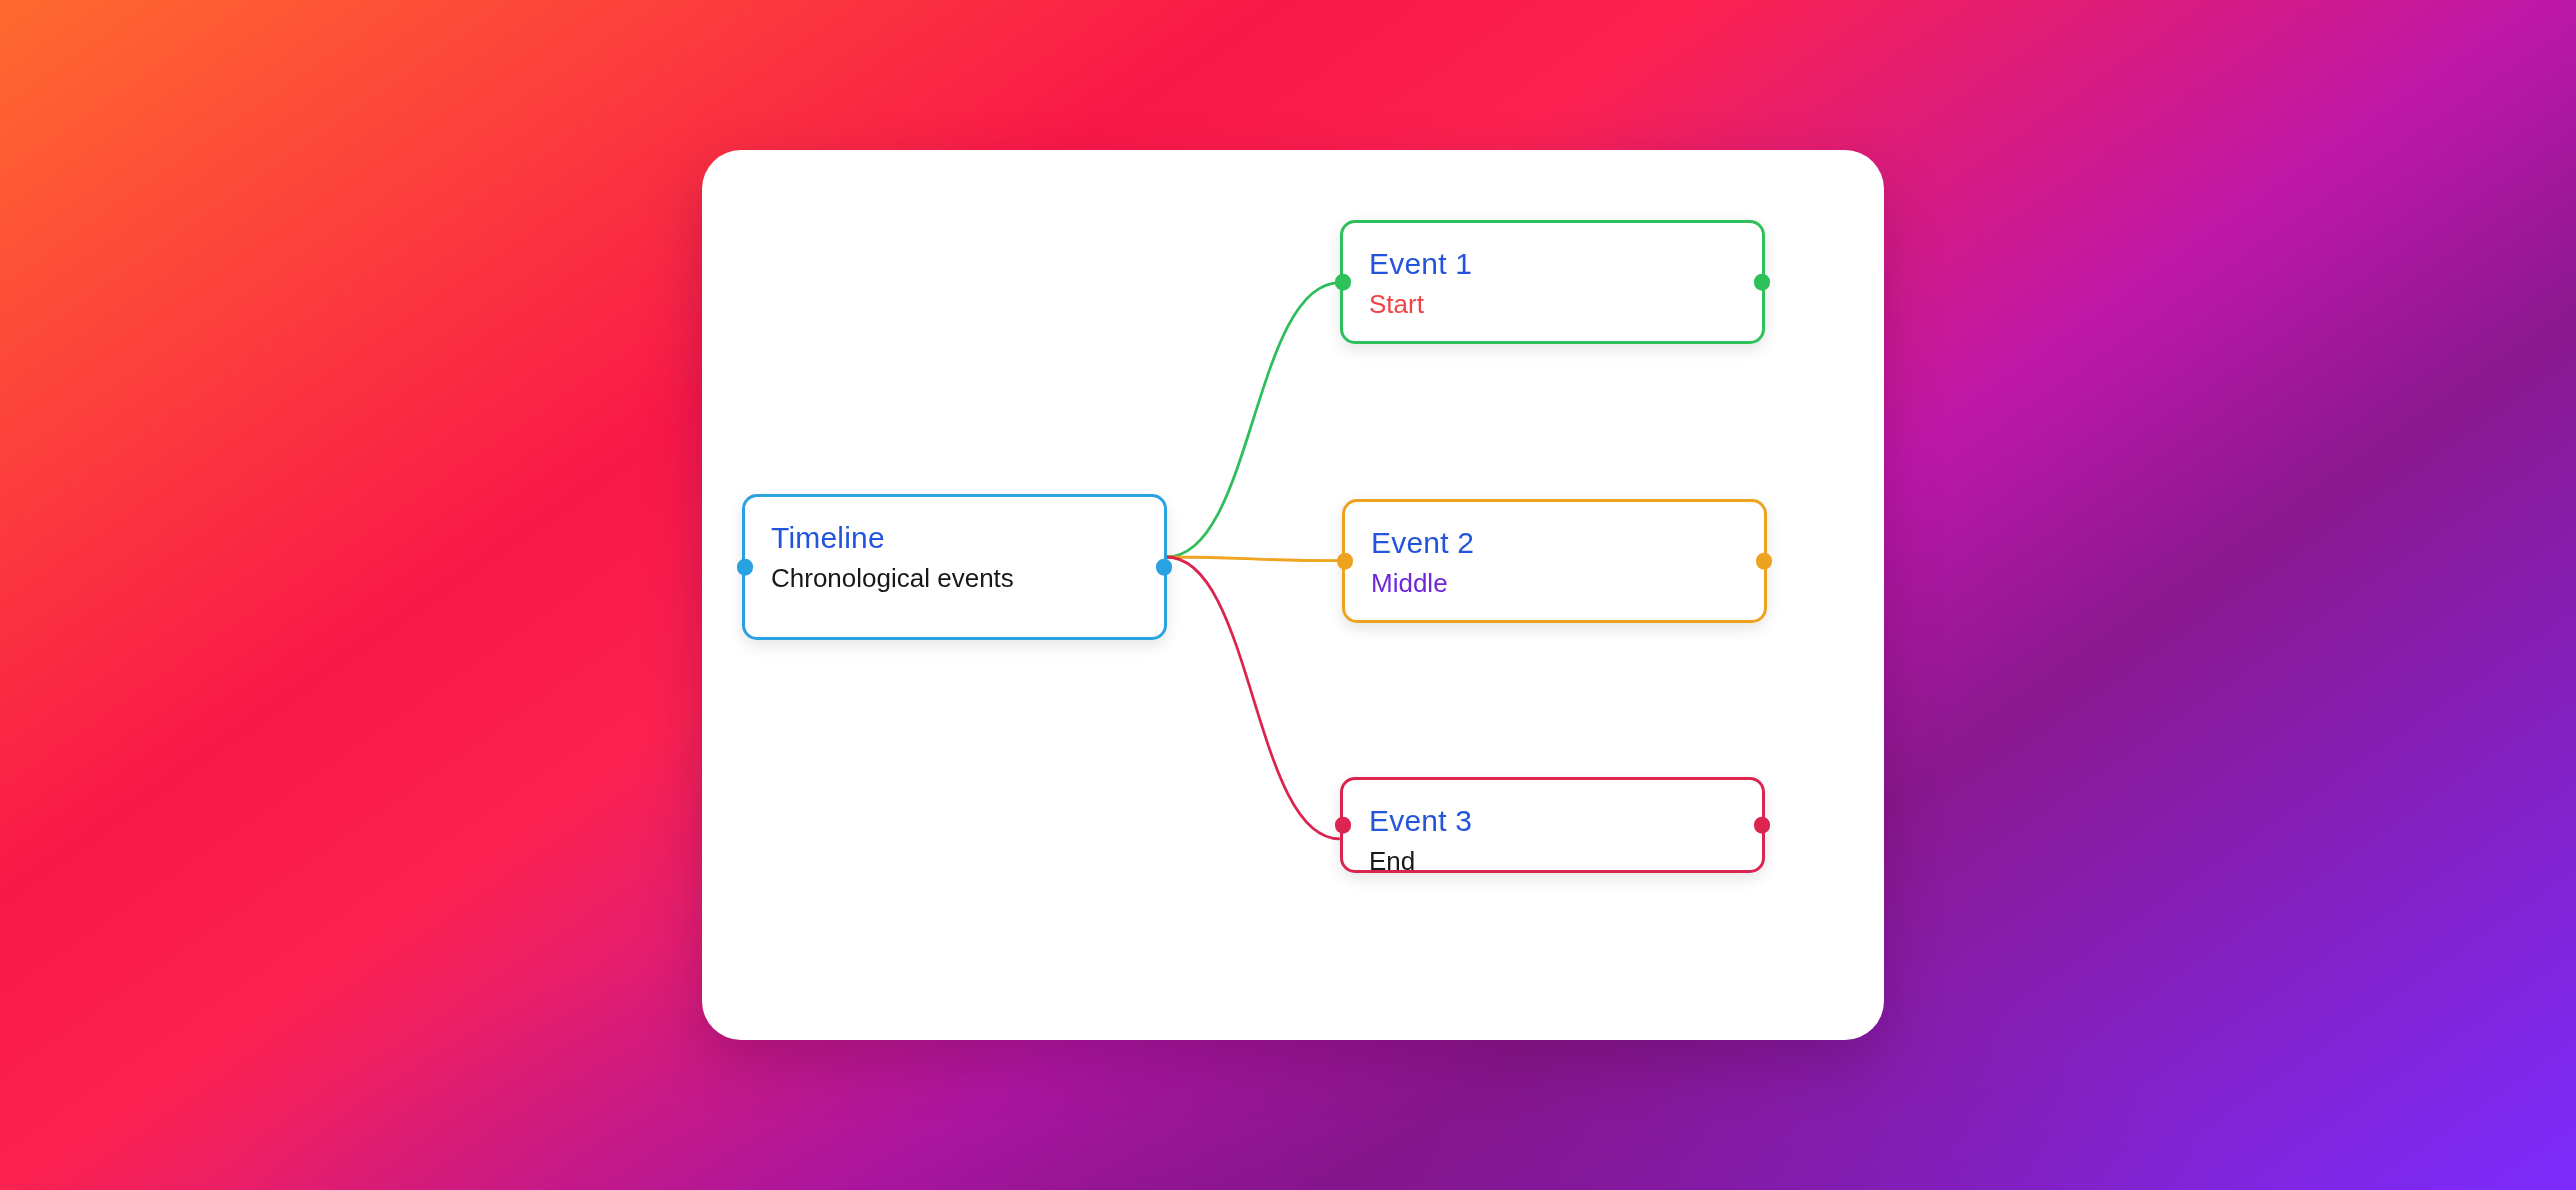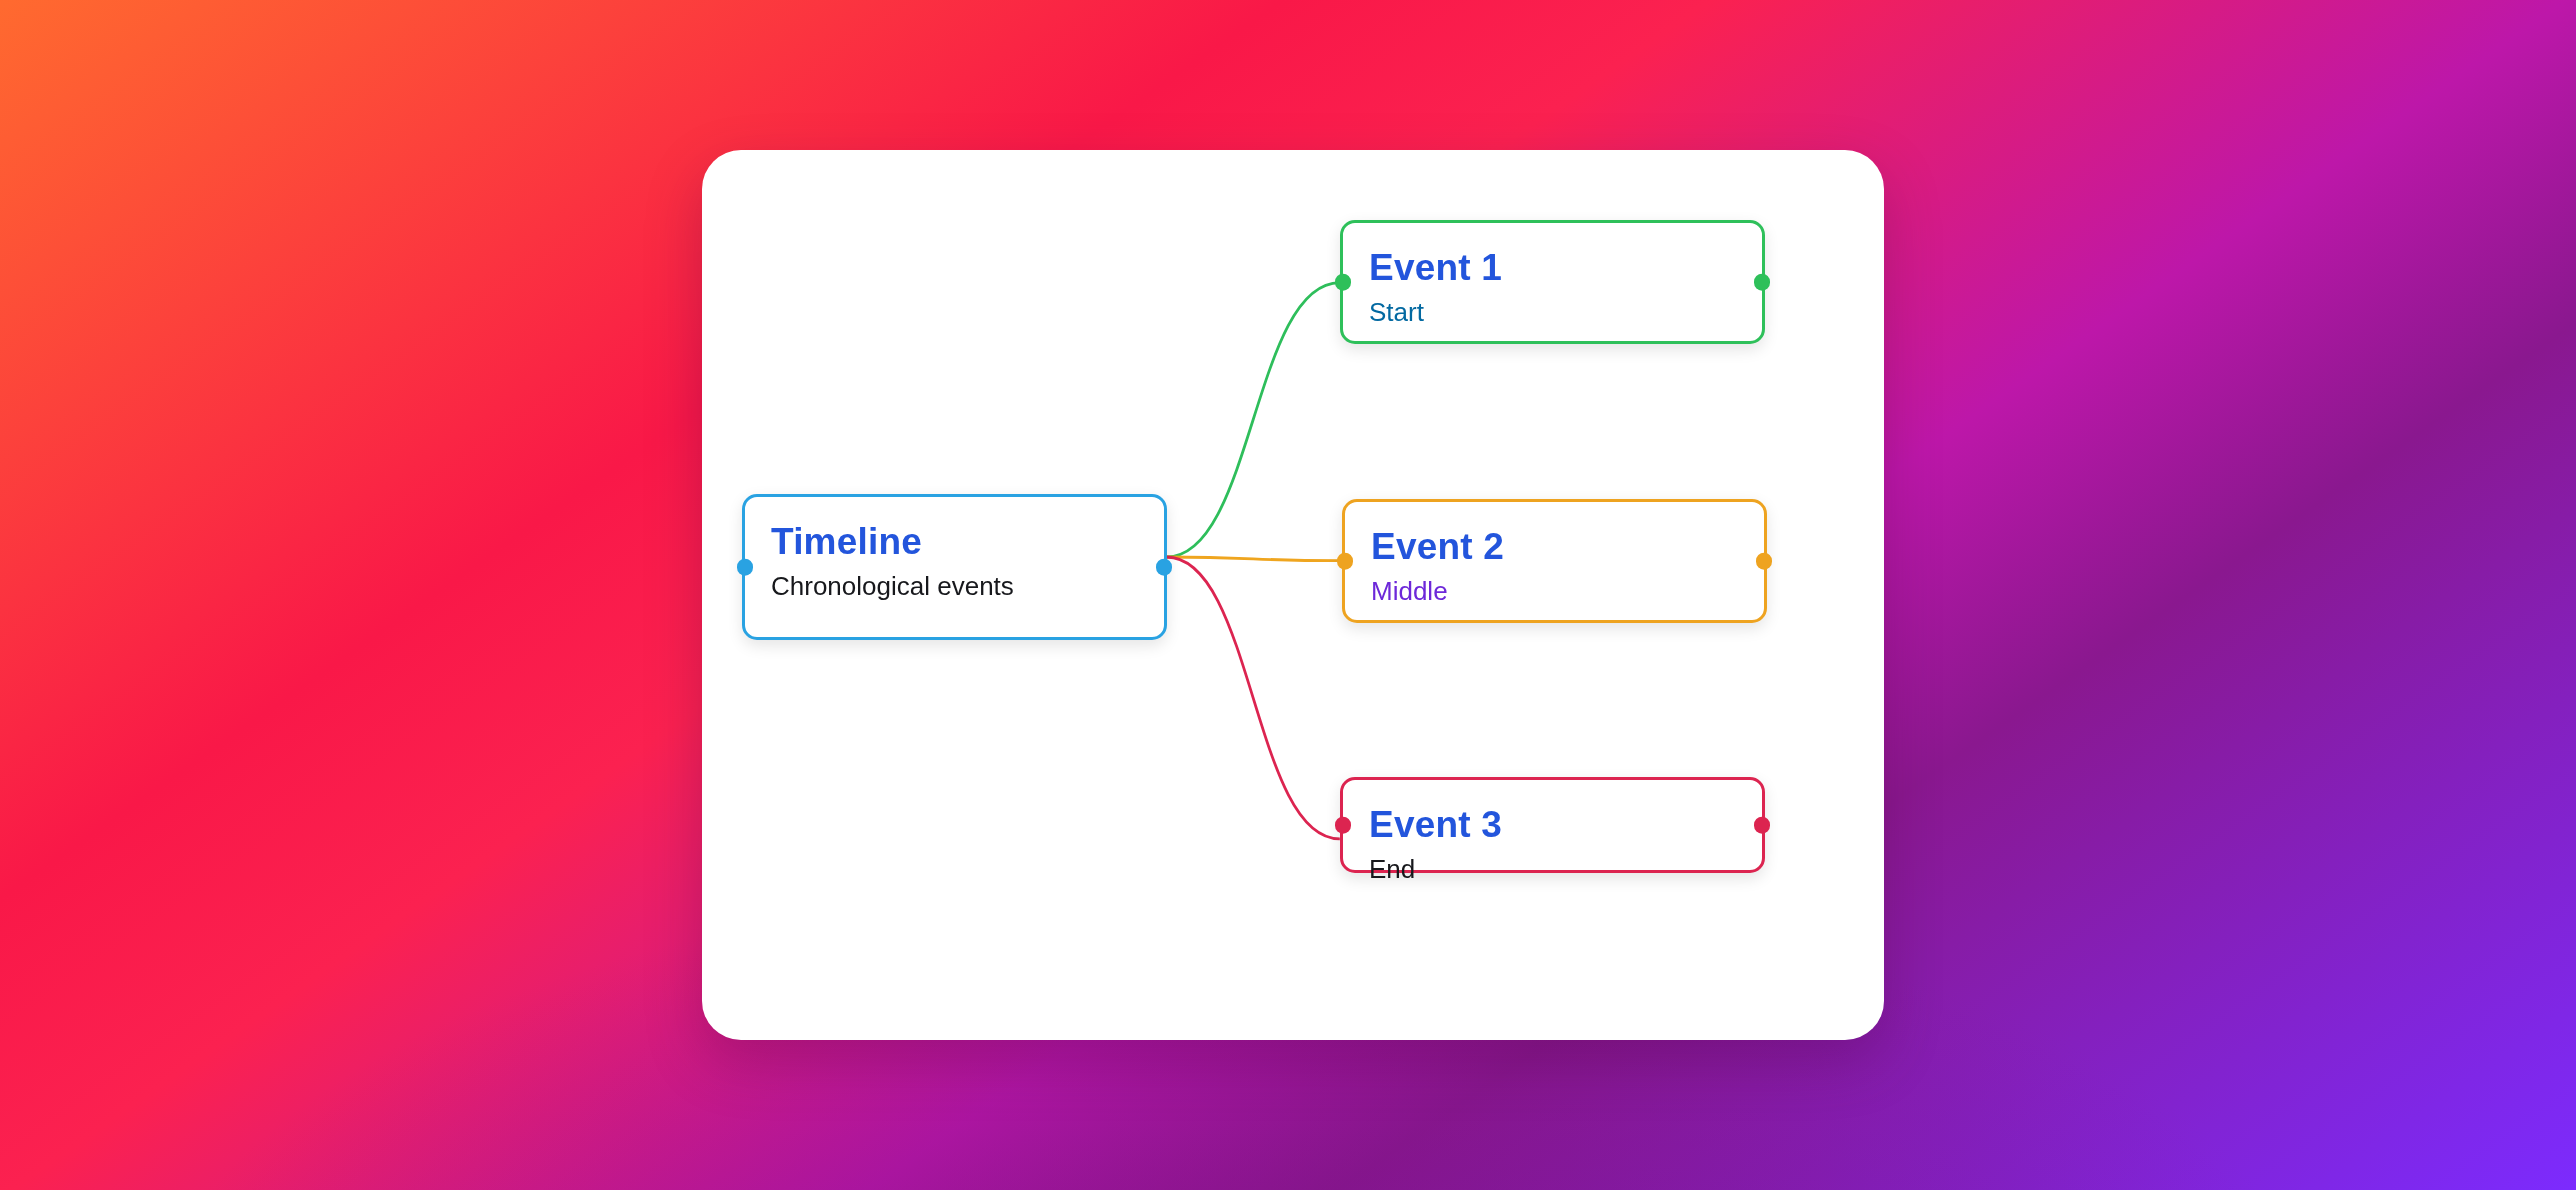--- a/index.html
+++ b/index.html
@@ -44,22 +44,22 @@
     position: absolute;
     box-sizing: border-box;
     background: #ffffff;
     border: 3.7px solid #999;
     border-radius: 15px;
     padding: 24px 26px 18.5px 26px;
     box-shadow: 0 5.6px 15px rgba(0, 0, 0, 0.10);
     cursor: pointer;
   }
   .node-title {
-    font-size: 37px;
-    font-weight: 700;
+    font-size: 30px;
+    font-weight: 400;
     line-height: 1.15;
     margin: 0 0 8.3px 0;
     letter-spacing: 0.2px;
   }
   .node-subtitle {
     font-size: 26px;
     font-weight: 400;
     line-height: 1.15;
     margin: 0;
   }
@@ -95,21 +95,21 @@
       <span class="handle handle-left" style="background-color: rgb(41, 162, 226);"></span>
       <span class="handle handle-right" style="background-color: rgb(41, 162, 226);"></span>
       <div class="node-title" style="color: rgb(35, 85, 220);">Timeline</div>
       <div class="node-subtitle" style="color: rgb(23, 24, 28);">Chronological events</div>
     </div>
 
     <div class="node node-event1" style="border-color: rgb(46, 192, 90);">
       <span class="handle handle-left" style="background-color: rgb(46, 192, 90);"></span>
       <span class="handle handle-right" style="background-color: rgb(46, 192, 90);"></span>
       <div class="node-title" style="color: rgb(35, 85, 220);">Event 1</div>
-      <div class="node-subtitle" style="color: #0369a1;">Start</div>
+      <div class="node-subtitle" style="color: #ef4444;">Start</div>
     </div>
 
     <div class="node node-event2" style="border-color: rgb(238, 163, 32);">
       <span class="handle handle-left" style="background-color: rgb(238, 163, 32);"></span>
       <span class="handle handle-right" style="background-color: rgb(238, 163, 32);"></span>
       <div class="node-title" style="color: rgb(35, 85, 220);">Event 2</div>
       <div class="node-subtitle" style="color: #6d28d9;">Middle</div>
     </div>
 
     <div class="node node-event3" style="border-color: rgb(220, 36, 80);">

